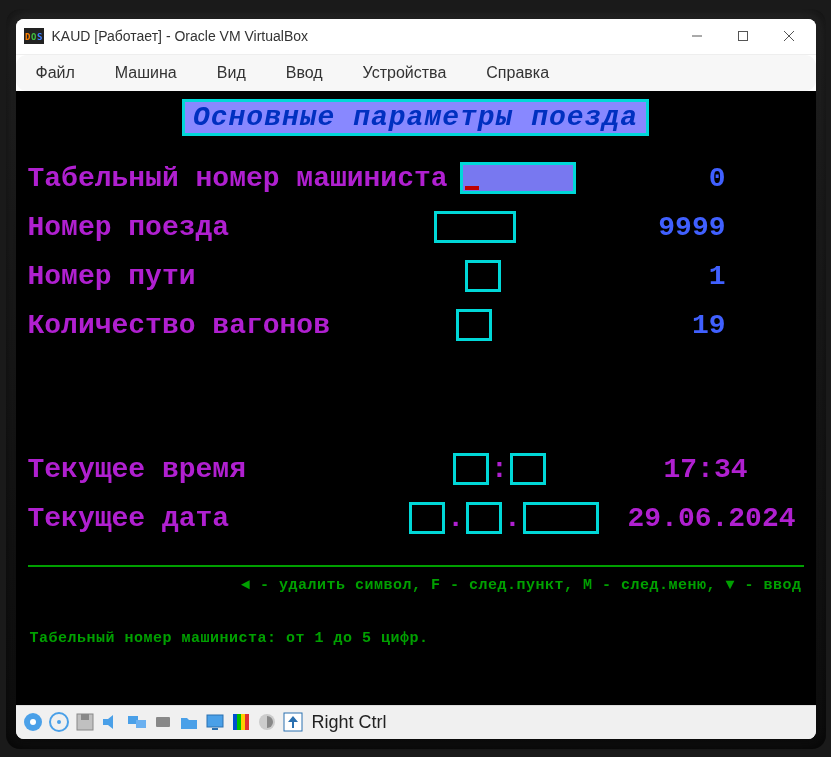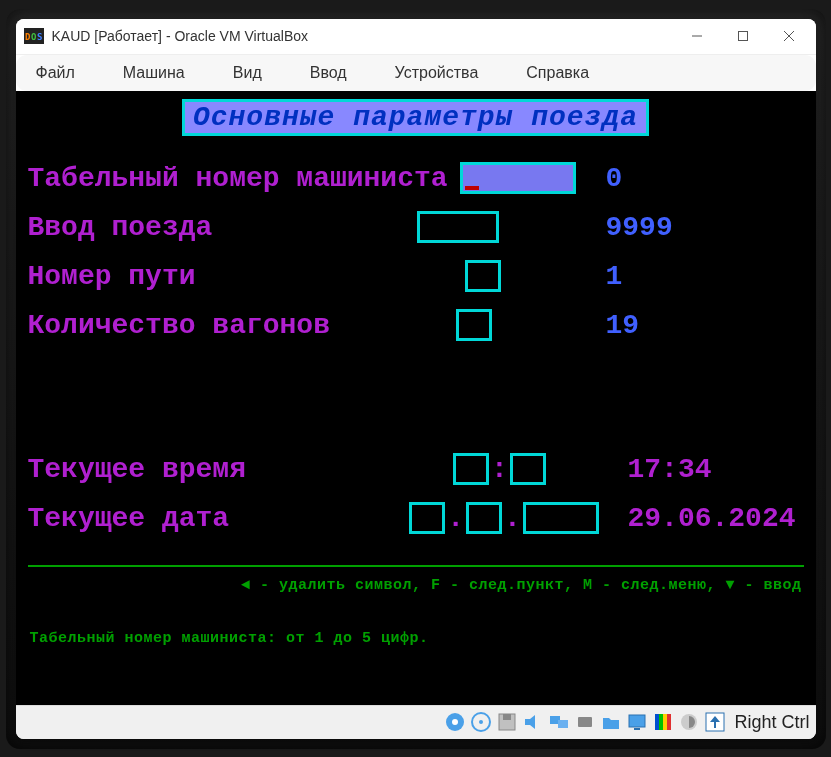--- a/index.html
+++ b/index.html
@@ -64,21 +64,21 @@
     color: #555;
     font-size: 14px;
     user-select: none;
   }
   .menubar {
     height: 36px;
     background: #f7f7f7;
     display: flex;
     align-items: center;
     padding: 0 4px;
-    gap: 16px;
+    gap: 8px;
     border-radius: 11px;
   }
   .menu-item {
     padding: 6px 16px;
     font-size: 16px;
     color: #333;
     user-select: none;
   }
   .dos-screen {
     flex: 1;
@@ -98,20 +98,21 @@
   .dos-header-box {
     border: 3px solid #00d8d8;
     color: #0030c0;
     background: #8888ff;
     padding: 0px 8px;
     font-size: 28px;
     letter-spacing: 1px;
   }
   .form-area {
     padding: 18px 6px 0 6px;
+    text-align: right;
   }
   .form-row {
     display: flex;
     align-items: center;
     height: 49px;
     font-size: 28px;
   }
   .form-label {
     color: #b020d0;
     white-space: nowrap;
@@ -170,21 +171,21 @@
     padding: 36px 8px 0 8px;
     font-weight: bold;
     letter-spacing: 0.5px;
   }
   .statusbar {
     height: 34px;
     background: #f0f0f0;
     border-top: 1px solid #ddd;
     display: flex;
     align-items: center;
-    justify-content: flex-end;
+    justify-content: flex-start;
     gap: 4px;
     padding: 0 6px;
   }
   .sb-icon {
     width: 22px;
     height: 22px;
     display: flex;
     align-items: center;
     justify-content: center;
   }
@@ -258,21 +259,21 @@
 
         <div class="form-row">
           <span class="form-label">Табельный номер машиниста</span>
           <span class="col-fields">
             <span class="input-box active w-wide"></span>
           </span>
           <span class="form-value val-blue col-values">0</span>
         </div>
 
         <div class="form-row">
-          <span class="form-label">Ввод поезда</span>
+          <span class="form-label">Номер поезда</span>
           <span class="col-fields" style="margin-left:205px;">
             <span class="input-box w-med"></span>
           </span>
           <span class="form-value val-blue col-values">9999</span>
         </div>
 
         <div class="form-row">
           <span class="form-label">Номер пути</span>
           <span class="col-fields" style="margin-left:269px;">
             <span class="input-box w-sm"></span>

